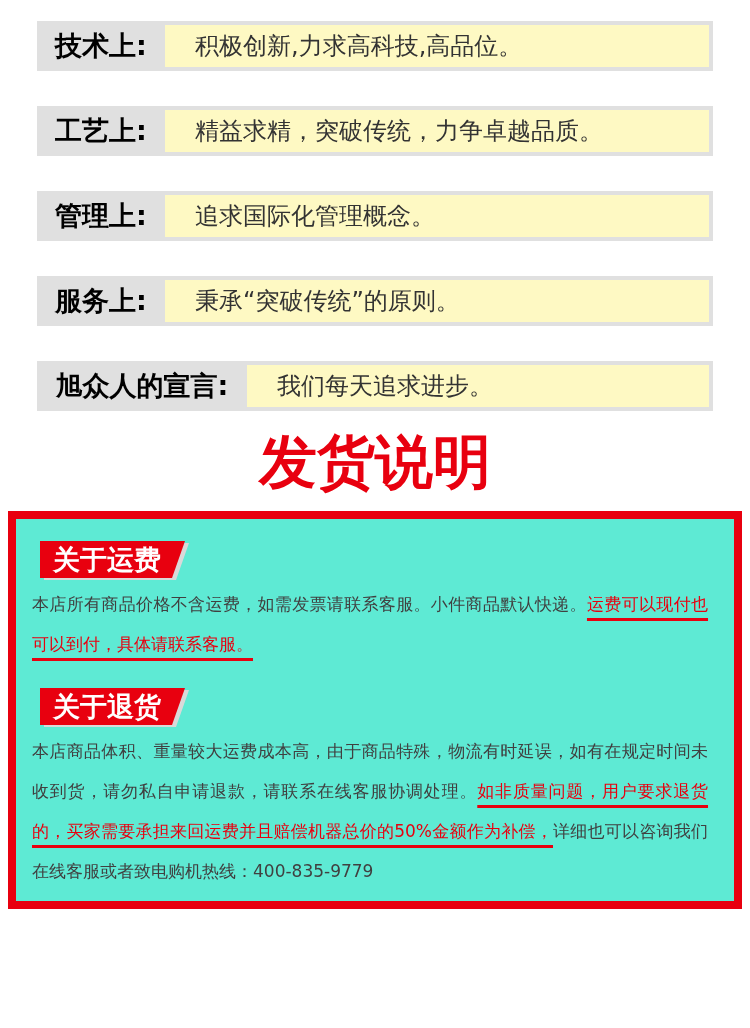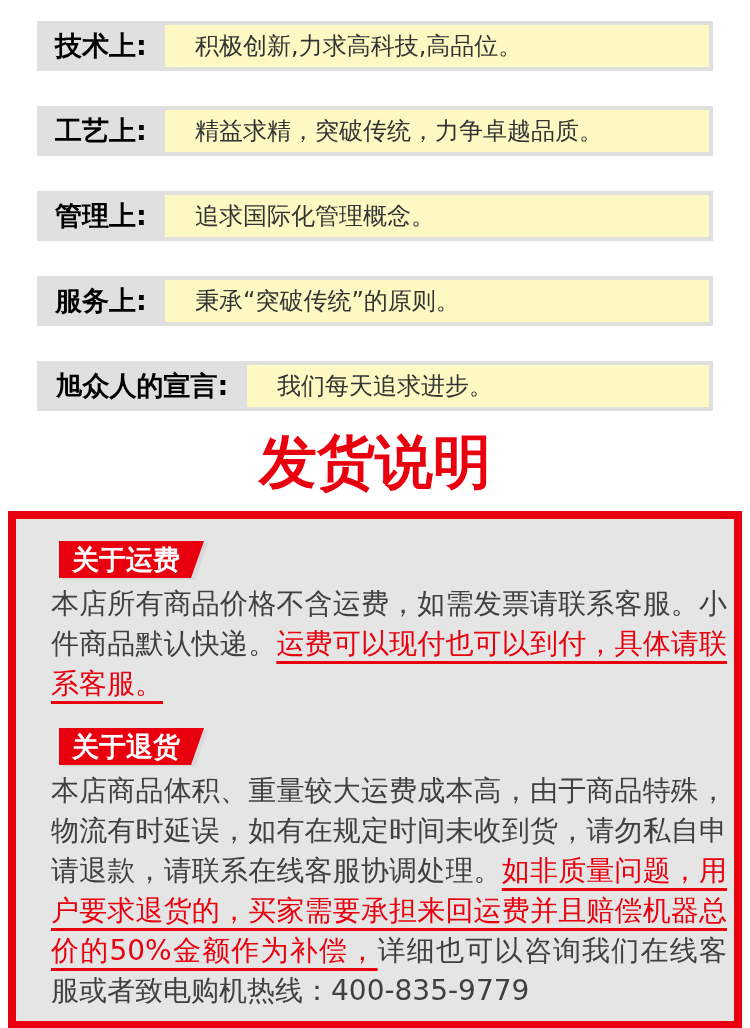--- a/index.html
+++ b/index.html
@@ -62,43 +62,43 @@
     text-align: center;
     font-size: 58px;
     line-height: 70px;
     font-weight: bold;
     color: #e8000f;
   }
   .shipping-box {
     width: 734px;
     margin: 14px auto 0 auto;
     border: 8px solid #e8000f;
-    background: #e5e5e5;
-    padding: 22px 32px 10px 35px;
+    background: #5eead4;
+    padding: 22px 32px 10px 16px;
   }
   .badge-wrap {
     display: inline-block;
     filter: drop-shadow(4px 2px 0 #d9d9d9);
     margin-left: 8px;
   }
   .section-badge {
     display: block;
     background: #e8000f;
     color: #ffffff;
     font-size: 27px;
     font-weight: bold;
     line-height: 37px;
     padding: 0 24px 0 13px;
     clip-path: polygon(0 0, 100% 0, calc(100% - 13px) 100%, 0 100%);
     white-space: nowrap;
   }
   .section-text {
     margin-top: 6px;
     width: 676px;
-    font-size: 28px;
+    font-size: 17px;
     line-height: 40px;
     color: #404040;
     text-align: justify;
   }
   .section-2 { margin-top: 24px; }
   .seg-red {
     color: #e8000f;
     text-decoration: underline;
     text-decoration-color: #e8000f;
     text-decoration-thickness: 3px;

